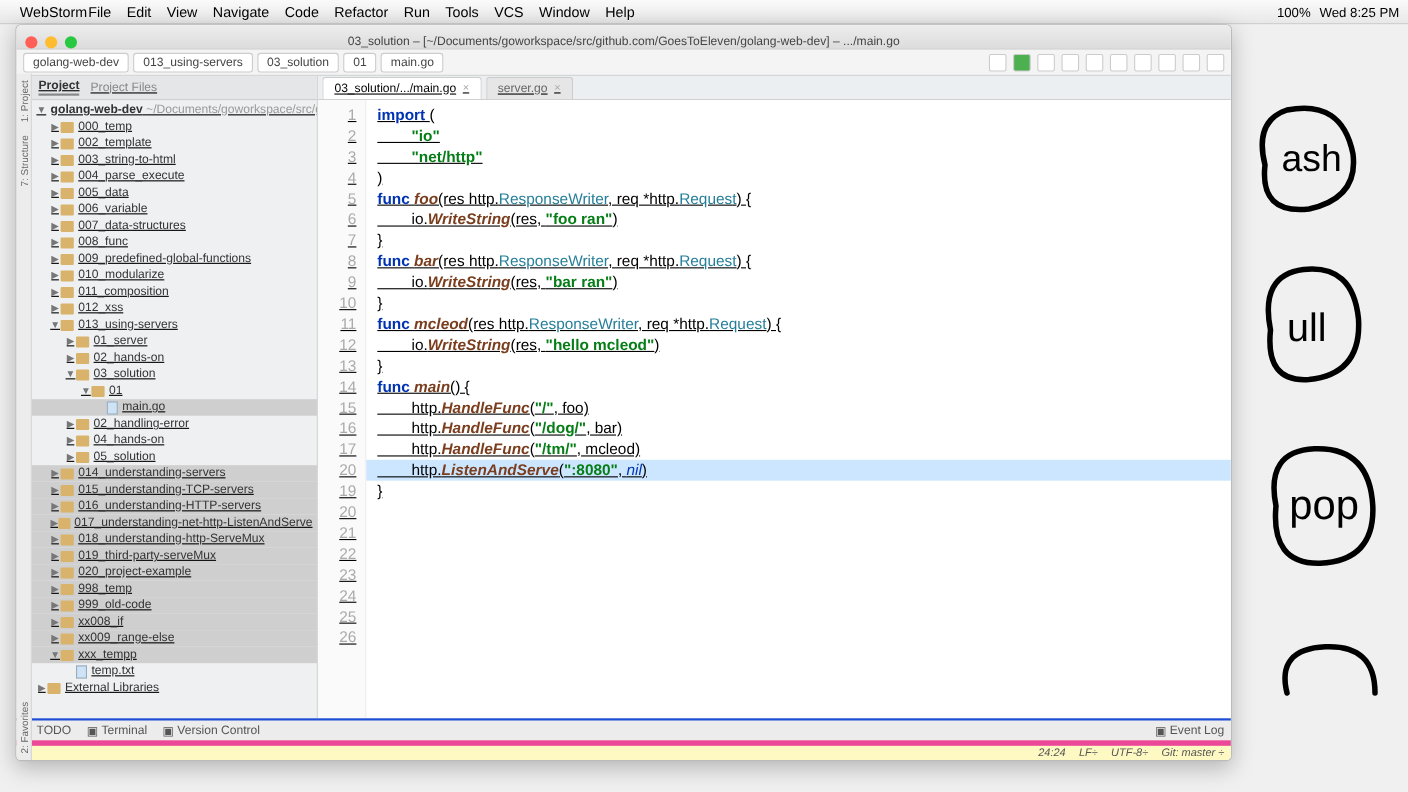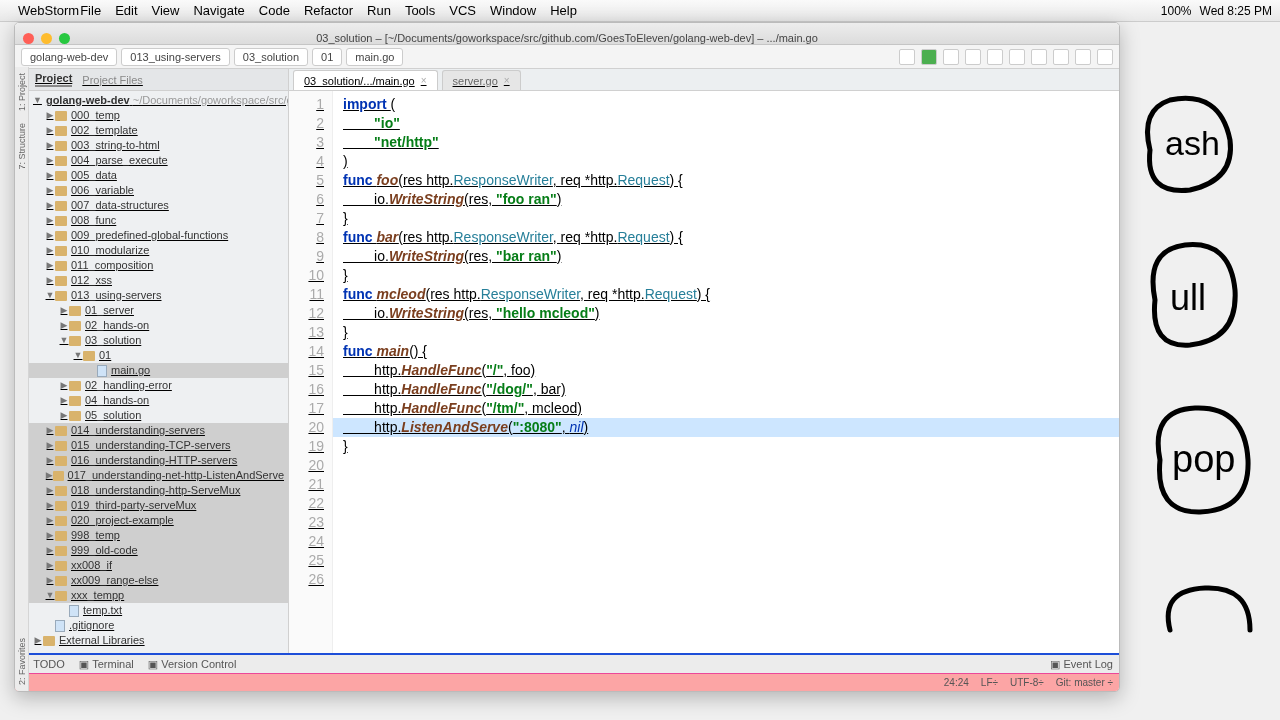--- a/index.html
+++ b/index.html
@@ -51,21 +51,21 @@
 .gutter { width: 44px; text-align: right; color: #aaa; padding: 4px 8px 0 0; background: #fafafa; border-right: 1px solid #eee; }
 .code { flex: 1; padding: 4px 0 0 10px; position: relative; }
 .code .line { white-space: pre; }
 .code .hl { background: #cde6ff; display:block; margin-left:-10px; padding-left:10px; }
 .kw { color: #0033b3; font-weight: bold; }
 .fn { color: #7a3e1e; font-style: italic; font-weight: bold; }
 .ty { color: #267f99; }
 .str { color: #067d17; font-weight: bold; }
 .nil { color: #0033b3; font-style: italic; }
 
-.statusbar { height: 18px; background: #fca5a5; border-top: 1px solid #ec4899; display: flex; align-items: center; font-size: 10px; color: #555; padding: 0 6px; gap: 12px; }
+.statusbar { height: 18px; background: #fef9c3; border-top: 5px solid #ec4899; display: flex; align-items: center; font-size: 10px; color: #555; padding: 0 6px; gap: 12px; font-style: italic; }
 .statusbar .right { margin-left: auto; display:flex; gap:12px; }
 
 .bottom-tools { height: 20px; background: #ececec; border-top: 2px solid #1d4ed8; display:flex; align-items:center; font-size:11px; color:#555; padding:0 6px; gap:14px;}
 .bottom-tools .tool { display:flex; align-items:center; gap:3px;}
 .bottom-tools .right { margin-left:auto; }
 
 .bg-drawing { position: absolute; right: 0; top: 30px; width: 150px; height: 660px; }
 .bg-drawing svg { width: 100%; height: 100%; }
 </style>
 </head>
@@ -311,25 +311,20 @@
             </div>
             <div class="node sel" style="padding-left:16px">
               <span class="arrow">▼</span>
               <span class="folder-icon"></span>
               <span>xxx_tempp</span>
             </div>
             <div class="node " style="padding-left:30px">
               <span class="arrow"></span>
               <span class="file-icon"></span>
               <span>temp.txt</span>
-            </div>
-            <div class="node " style="padding-left:16px">
-              <span class="arrow"></span>
-              <span class="file-icon"></span>
-              <span>.gitignore</span>
             </div>
             <div class="node " style="padding-left:4px">
               <span class="arrow">▶</span>
               <span class="folder-icon"></span>
               <span>External Libraries</span>
             </div>
           </div>
       </div>
     </div>
 

